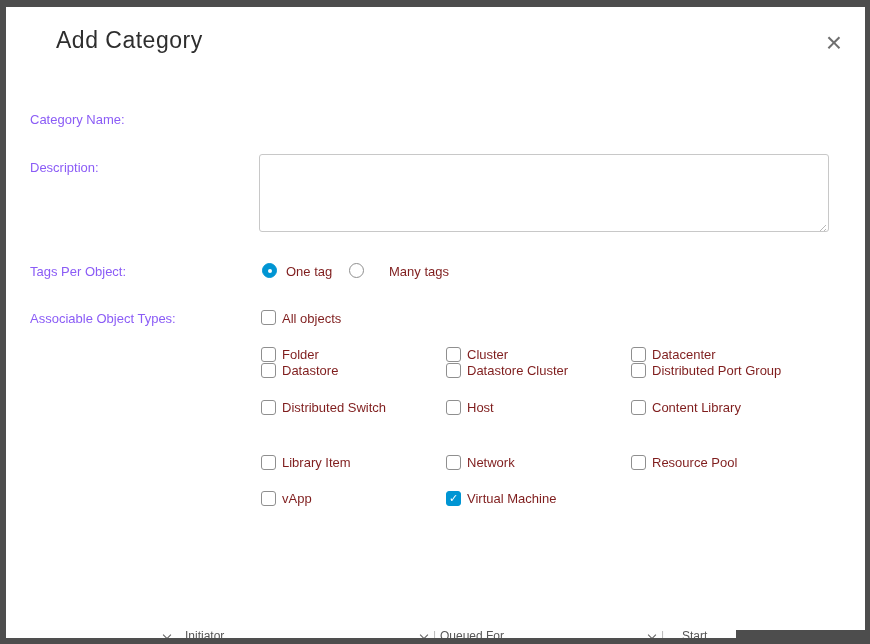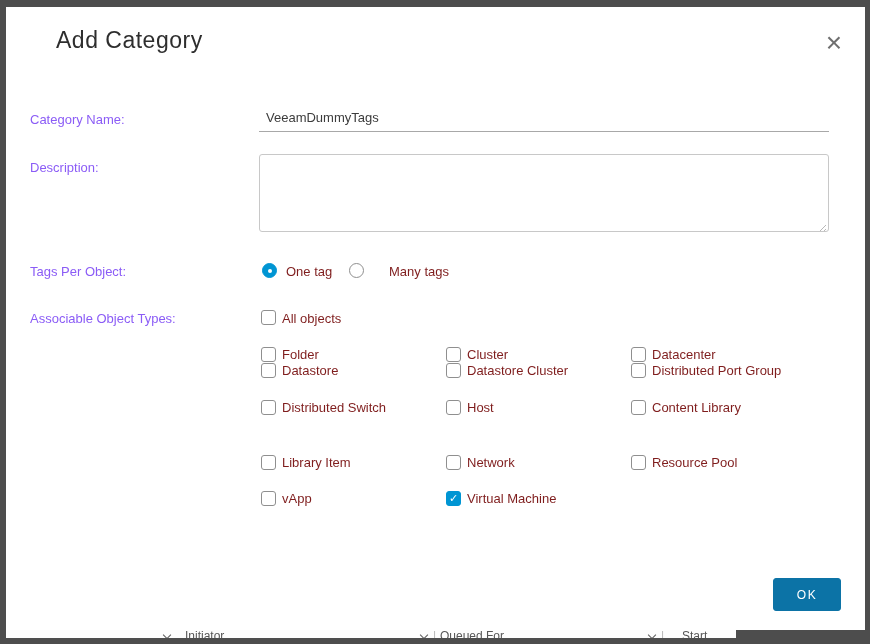--- a/index.html
+++ b/index.html
@@ -66,21 +66,20 @@
 <body>
 
 <div class="frame">
 
   <div class="modal">
 
     <div class="dlg-title">Add Category</div>
     <button class="close-btn">×</button>
 
     <div class="fld-label" style="top:105px">Category Name:</div>
-    <input class="name-input" type="text" value="VeeamDummyTags" style="">
 
     <div class="fld-label" style="top:153px">Description:</div>
     <textarea class="desc-area" style=""></textarea>
     <div class="desc-grip"></div>
 
     <div class="fld-label" style="top:257px">Tags Per Object:</div>
     <span class="radio selected" style="left:256px; top:256px"></span>
     <span class="ctl-label" style="left:280px; top:257px">One tag</span>
     <span class="radio" style="left:343px; top:256px"></span>
     <span class="ctl-label" style="left:383px; top:257px">Many tags</span>
@@ -117,21 +116,20 @@
     <span class="cb c2 r3"></span>
     <span class="ctl-label lc2 r3">Resource Pool</span>
 
     <span class="cb c0 r4"></span>
     <span class="ctl-label lc0 r4">vApp</span>
     <span class="cb c1 r4 checked">
         <span class="tick">✓</span>
       </span>
     <span class="ctl-label lc1 r4">Virtual Machine</span>
 
-    <button class="btn btn-ok">OK</button>
   </div>
 
   <div class="bg-strip">
     <i class="chev" style="left:158px"></i>
     <span style="left:179px">Initiator</span>
     <i class="chev" style="left:415px"></i>
     <span class="sep" style="left:427px">|</span>
     <span style="left:434px">Queued For</span>
     <i class="chev" style="left:643px"></i>
     <span class="sep" style="left:655px">|</span>

